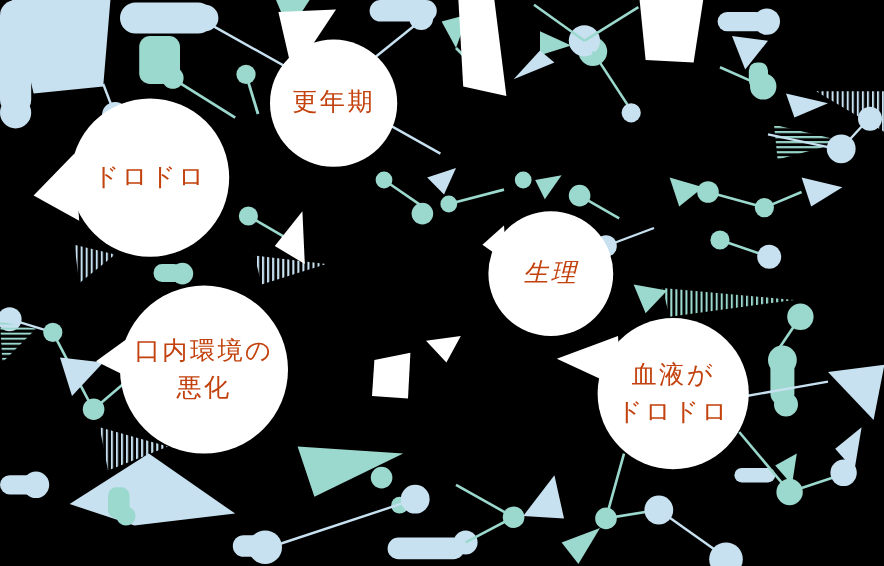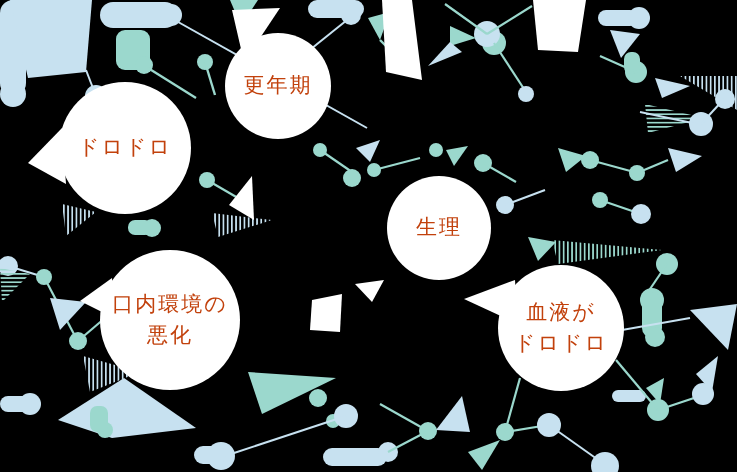--- a/index.html
+++ b/index.html
@@ -15,22 +15,22 @@
   .bubble .label{
     white-space:pre-line;color:#c2410c;font-size:21px;font-weight:500;
     letter-spacing:2px;line-height:1.5;text-align:center;
   }
   
   .b0{left:59px;top:82px;width:132px;height:132px;}
   .b1{left:225px;top:33px;width:106px;height:106px;}
   .b2{left:376px;top:66px;width:94px;height:94px;}
   .b3{left:515px;top:44px;width:126px;height:126px;}
   .b4{left:244px;top:160px;width:112px;height:112px;}
-  .b5{left:387px;top:176px;width:104px;height:104px;}
-  .b6{left:100px;top:250px;width:140px;height:140px;}
+  .b5{left:407px;top:176px;width:104px;height:104px;font-style:italic;}
+  .b6{left:100px;top:238px;width:140px;height:140px;}
   .b7{left:325px;top:293px;width:114px;height:114px;}
   .b8{left:498px;top:265px;width:126px;height:126px;}
 </style>
 </head>
 <body>
 
 <div class="stage">
 
   <svg class="net" width="737" height="472" viewBox="0 0 737 472" aria-hidden="true">
     <defs>

